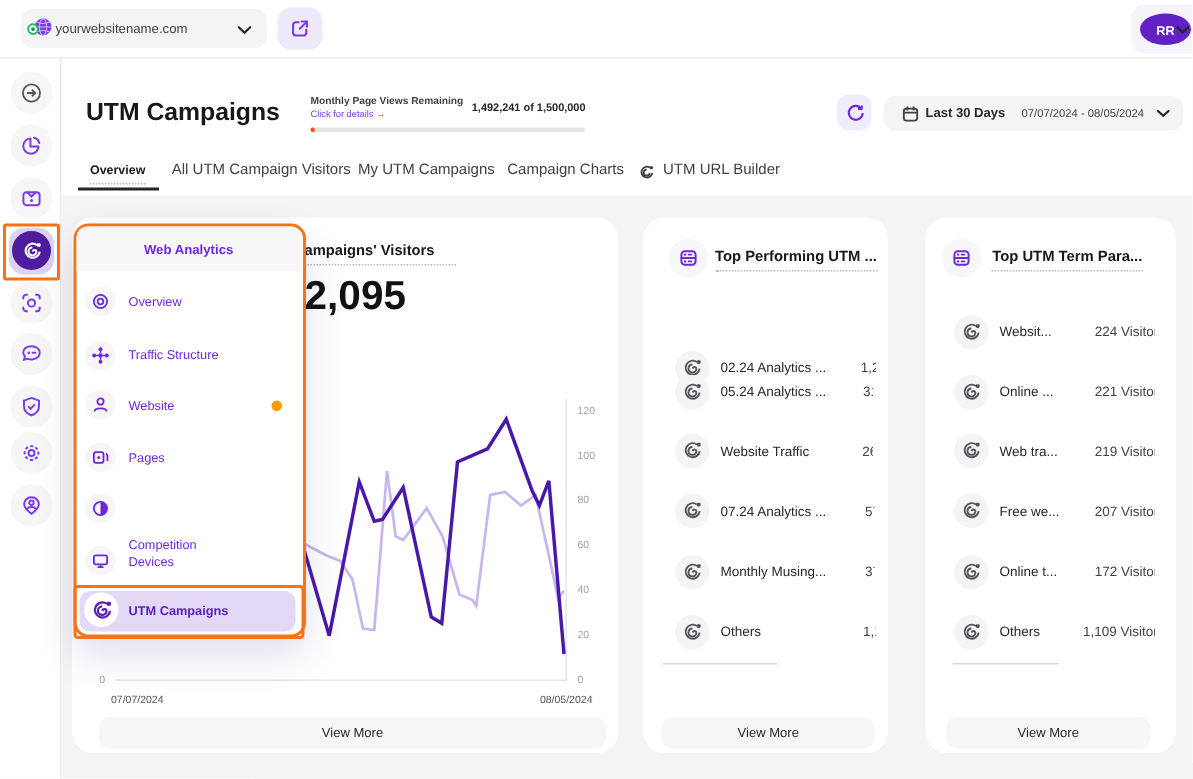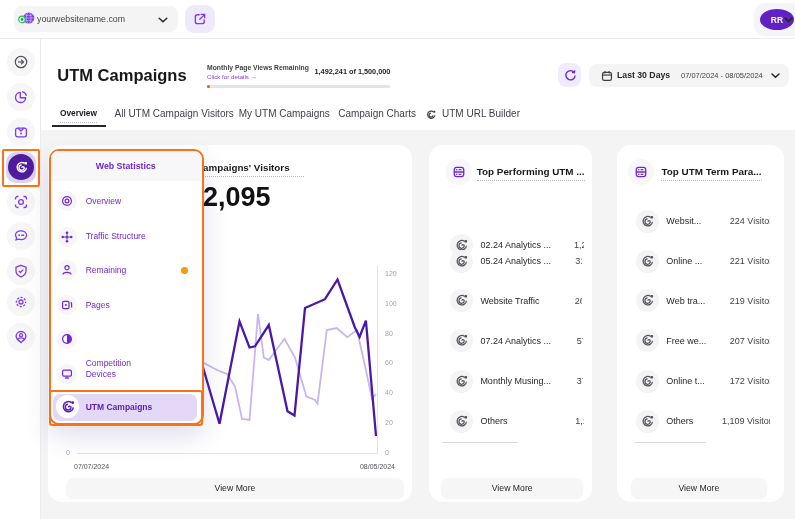--- a/index.html
+++ b/index.html
@@ -462,21 +462,21 @@
       <svg width="14" height="14" viewBox="0 0 14 14">
         <g fill="none" stroke="#7c3aed" stroke-width="1.3">
           <path d="M7,1.5 C9.8,1.5 11.9,3.6 11.9,6.2 C11.9,9 9.4,10.4 7,12.6 C4.6,10.4 2.1,9 2.1,6.2 C2.1,3.6 4.2,1.5 7,1.5 Z"></path>
           <circle cx="7" cy="5.2" r="1.5"></circle>
           <path d="M4.4,9.3 C4.4,7.5 9.6,7.5 9.6,9.3"></path>
         </g>
       </svg>
     </div>
 
   <div class="abs" id="dropdown">
-    <div id="ddhead">Web Statistics</div>
+    <div id="ddhead">Web Analytics</div>
     <div id="activeitem"></div>
     <div class="mico" style="top:39.9px;">
         <svg width="12" height="12" viewBox="0 0 12 12">
           <circle cx="6" cy="6" r="4.4" fill="none" stroke="#7127d8" stroke-width="1.2"></circle>
           <circle cx="6" cy="6" r="1.9" fill="none" stroke="#7127d8" stroke-width="1.2"></circle>
         </svg>
       </div>
       <div class="mlabel" style="top:44.7px;">Overview</div>
     <div class="mico" style="top:75.6px;">
         <svg width="12" height="12" viewBox="0 0 12 12">
@@ -497,21 +497,21 @@
       </div>
       <div class="mlabel" style="top:80.4px;">Traffic Structure</div>
     <div class="mico" style="top:109.3px;">
         <svg width="12" height="12" viewBox="0 0 12 12">
           <g fill="none" stroke="#7127d8" stroke-width="1.2">
             <circle cx="6" cy="3.7" r="2.1"></circle>
             <path d="M2,10.4 C2,7.6 10,7.6 10,10.4"></path>
           </g>
         </svg>
       </div>
-      <div class="mlabel" style="top:114.1px;">Remaining</div>
+      <div class="mlabel" style="top:114.1px;">Website</div>
     <div class="mico" style="top:143.9px;">
         <svg width="12" height="12" viewBox="0 0 12 12">
           <g fill="none" stroke="#7127d8" stroke-width="1.2">
             <rect x="1.6" y="2.4" width="6.4" height="7.2" rx="1.4"></rect>
             <path d="M9.7,3.4 C10.3,3.7 10.6,4.2 10.6,5 V8.4"></path>
           </g>
           <circle cx="4.8" cy="6" r="1" fill="#7127d8"></circle>
         </svg>
       </div>
       <div class="mlabel" style="top:148.7px;">Pages</div>

